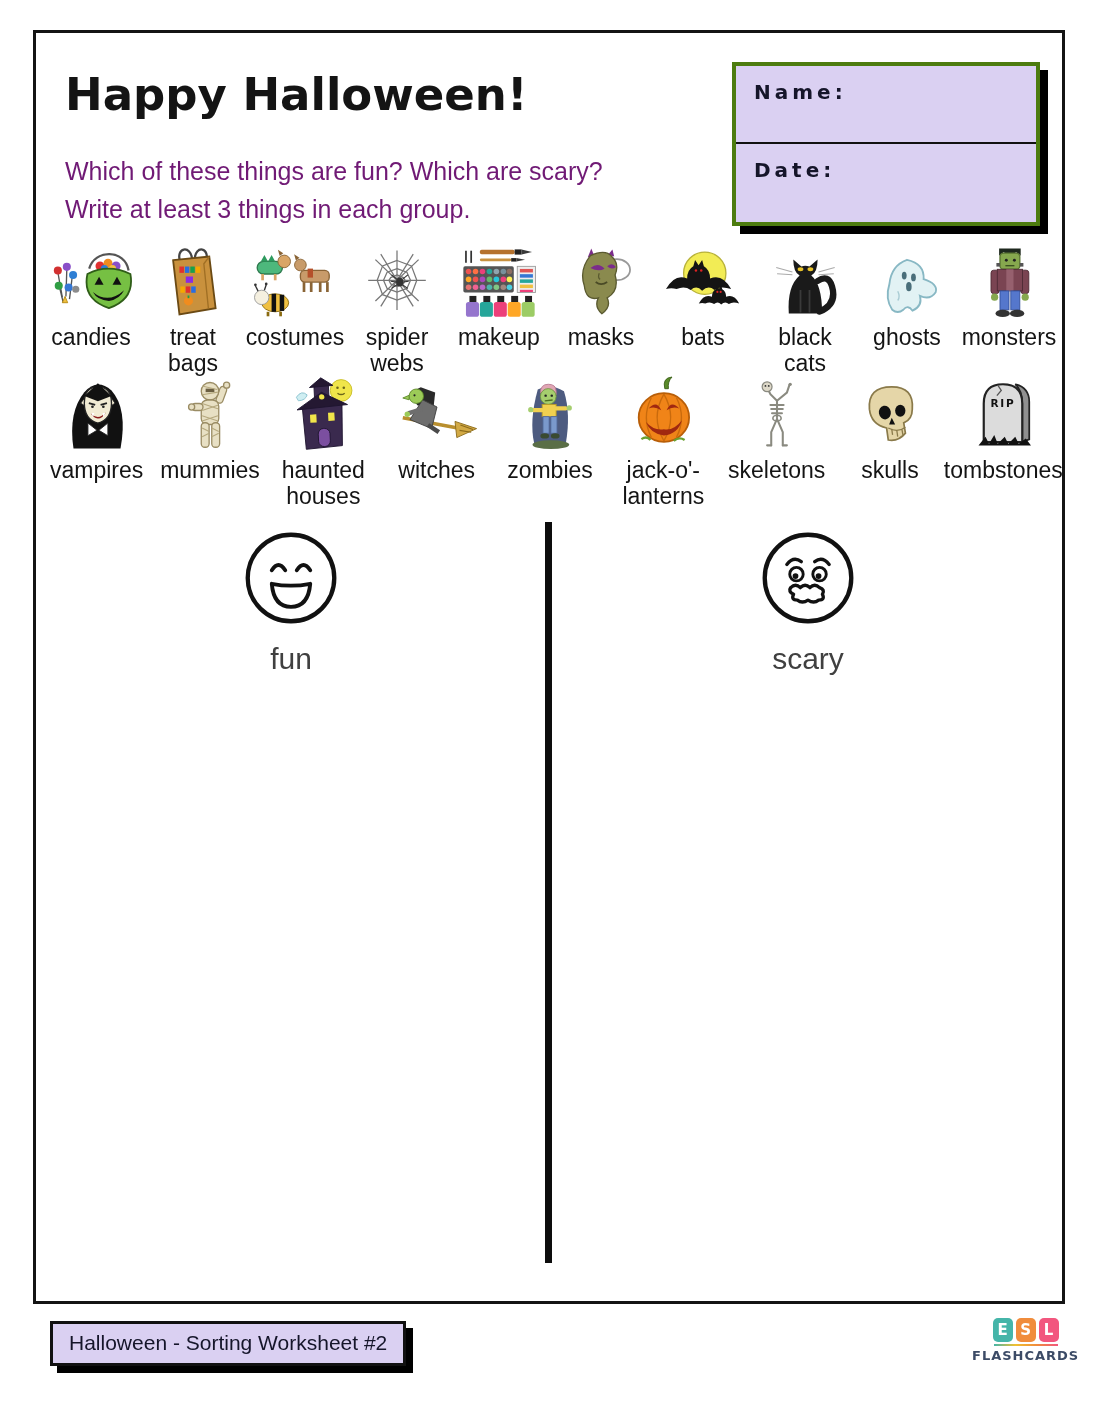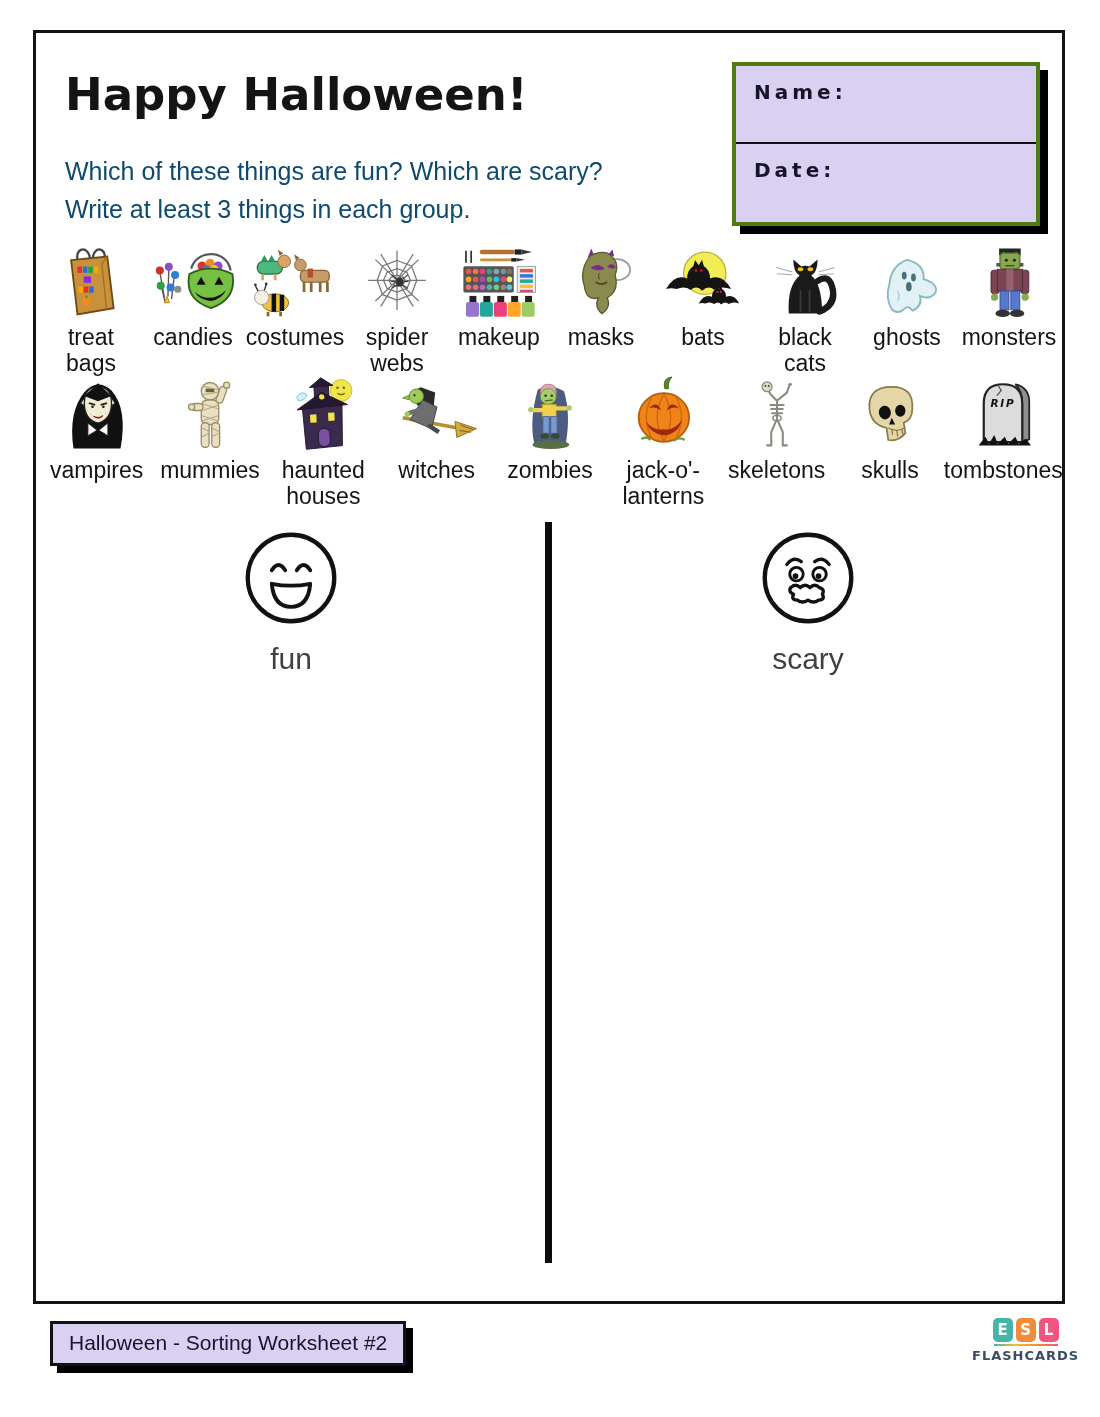--- a/index.html
+++ b/index.html
@@ -2,31 +2,31 @@
 <html><head>
 <meta charset="utf-8">
 <style>
   html,body{margin:0;padding:0;background:#ffffff;}
   .sheet{position:relative;width:1086px;height:1417px;background:#fff;overflow:hidden;
          font-family:"Liberation Sans",sans-serif;color:#111;}
   .frame{position:absolute;left:33px;top:30px;width:1026px;height:1268px;
          border:3px solid #141414;background:#fff;}
   .title{position:absolute;left:65px;top:68px;font-family:"DejaVu Sans",sans-serif;
          font-weight:800;font-size:45px;letter-spacing:0px;color:#141414;}
-  .instructions{position:absolute;left:65px;top:152px;font-size:25px;line-height:38px;color:#0c4a6e;}
+  .instructions{position:absolute;left:65px;top:152px;font-size:25px;line-height:38px;color:#701a75;}
   .name-date{position:absolute;left:732px;top:62px;width:300px;height:156px;
              border:4px solid #4d7c0f;box-shadow:8px 8px 0 #000;}
   .nd-row{box-sizing:border-box;height:50%;padding:14px 0 0 18px;font-family:"DejaVu Sans",sans-serif;
           font-weight:700;font-size:20px;letter-spacing:4px;color:#15152a;}
   .nd-row.first{border-bottom:2px solid #111;}
   .vocab-row{position:absolute;display:flex;left:40px;width:1020px;}
   .row1{top:241px;}
   .row2{top:374px;}
   .vocab-item{flex:1;display:flex;flex-direction:column;align-items:center;min-width:0;}
-  .vocab-icon{height:78px;display:flex;align-items:flex-end;justify-content:flex-start;font-style:italic;}
+  .vocab-icon{height:78px;display:flex;align-items:flex-end;justify-content:flex-start;}
   .vocab-label{font-size:23px;line-height:26px;text-align:center;margin-top:5px;color:#141414;}
   .sort-group{position:absolute;width:170px;display:flex;flex-direction:column;align-items:center;}
   .sort-fun{left:206px;top:528px;}
   .sort-scary{left:723px;top:528px;}
   .sort-label{font-size:30px;margin-top:14px;color:#404040;}
   .divider{position:absolute;left:545px;top:522px;width:7px;height:741px;background:#0d0d0d;}
   .footer-label{position:absolute;left:50px;top:1321px;padding:7px 16px 8px 16px;
                 border:3px solid #111;box-shadow:7px 7px 0 #000;font-size:21px;color:#15152a;}
   .logo{position:absolute;left:972px;top:1318px;display:flex;flex-direction:column;align-items:center;}
   .logo-tiles{display:flex;gap:3px;}
@@ -48,41 +48,20 @@
     <div>Which of these things are fun? Which are scary?</div>
     <div>Write at least 3 things in each group.</div>
   </div>
 
   <div class="name-date" style="background:#dad0f2">
     <div class="nd-row first">Name:</div>
     <div class="nd-row">Date:</div>
   </div>
 
   <div class="vocab-row row1">
-    <div class="vocab-item">
-      <div class="vocab-icon">
-        <svg width="76" height="76" viewBox="0 0 80 84">
-          <path d="M26 22 C20 4 38 2 39 18" fill="none" stroke="#444" stroke-width="2.5"></path>
-          <path d="M42 18 C42 2 60 4 54 22" fill="none" stroke="#444" stroke-width="2.5"></path>
-          <polygon points="18,19 58,15 65,72 25,79" fill="#c9913d" stroke="#6b4a14" stroke-width="2"></polygon>
-          <polyline points="58,15 52,23 57,72" fill="none" stroke="#a06f24" stroke-width="1.5"></polyline>
-          <rect x="25" y="26" width="5" height="7" fill="#e03030"></rect>
-            <rect x="31" y="26" width="5" height="7" fill="#2a6de0"></rect>
-          <rect x="37" y="26" width="5" height="7" fill="#18a14c"></rect>
-            <rect x="43" y="26" width="5" height="7" fill="#f5a800"></rect>
-          <rect x="32" y="37" width="8" height="7" fill="#8a2be2"></rect>
-          <rect x="26" y="48" width="5" height="7" fill="#f5a800"></rect>
-            <rect x="32" y="48" width="5" height="7" fill="#e03030"></rect>
-          <rect x="38" y="48" width="5" height="7" fill="#2a6de0"></rect>
-          <circle cx="35" cy="64" r="5" fill="#f08c1e"></circle>
-            <line x1="35" y1="58" x2="35" y2="61" stroke="#18a14c" stroke-width="2"></line>
-        </svg>
-      </div>
-      <div class="vocab-label">treat bags</div>
-    </div>
     <div class="vocab-item">
       <div class="vocab-icon">
         <svg width="86" height="72" viewBox="0 0 96 80">
           <line x1="11" y1="28" x2="16" y2="56" stroke="#555" stroke-width="1.5"></line>
           <line x1="21" y1="25" x2="20" y2="55" stroke="#555" stroke-width="1.5"></line>
           <line x1="27" y1="33" x2="24" y2="58" stroke="#555" stroke-width="1.5"></line>
           <line x1="13" y1="45" x2="17" y2="62" stroke="#555" stroke-width="1.5"></line>
           <circle cx="11" cy="26" r="4.5" fill="#d23030"></circle>
             <circle cx="21" cy="22" r="4.5" fill="#8a4fc8"></circle>
           <circle cx="28" cy="31" r="4.5" fill="#2f7fd4"></circle>
@@ -96,20 +75,41 @@
           <circle cx="76" cy="21" r="5" fill="#8a4fc8"></circle>
             <circle cx="63" cy="24" r="4" fill="#2f7fd4"></circle>
           <circle cx="72" cy="24" r="4" fill="#f0c040"></circle>
           <path d="M44 30 Q67 18 92 30 Q97 58 68 68 Q38 58 44 30 Z" fill="#76c043" stroke="#2f5d18" stroke-width="2"></path>
           <polygon points="52,42 62,42 57,33" fill="#111"></polygon>
             <polygon points="72,42 82,42 77,33" fill="#111"></polygon>
           <path d="M50 50 Q67 64 85 48 Q80 58 68 60 Q55 59 50 50 Z" fill="#111"></path>
         </svg>
       </div>
       <div class="vocab-label">candies</div>
+    </div>
+    <div class="vocab-item">
+      <div class="vocab-icon">
+        <svg width="76" height="76" viewBox="0 0 80 84">
+          <path d="M26 22 C20 4 38 2 39 18" fill="none" stroke="#444" stroke-width="2.5"></path>
+          <path d="M42 18 C42 2 60 4 54 22" fill="none" stroke="#444" stroke-width="2.5"></path>
+          <polygon points="18,19 58,15 65,72 25,79" fill="#c9913d" stroke="#6b4a14" stroke-width="2"></polygon>
+          <polyline points="58,15 52,23 57,72" fill="none" stroke="#a06f24" stroke-width="1.5"></polyline>
+          <rect x="25" y="26" width="5" height="7" fill="#e03030"></rect>
+            <rect x="31" y="26" width="5" height="7" fill="#2a6de0"></rect>
+          <rect x="37" y="26" width="5" height="7" fill="#18a14c"></rect>
+            <rect x="43" y="26" width="5" height="7" fill="#f5a800"></rect>
+          <rect x="32" y="37" width="8" height="7" fill="#8a2be2"></rect>
+          <rect x="26" y="48" width="5" height="7" fill="#f5a800"></rect>
+            <rect x="32" y="48" width="5" height="7" fill="#e03030"></rect>
+          <rect x="38" y="48" width="5" height="7" fill="#2a6de0"></rect>
+          <circle cx="35" cy="64" r="5" fill="#f08c1e"></circle>
+            <line x1="35" y1="58" x2="35" y2="61" stroke="#18a14c" stroke-width="2"></line>
+        </svg>
+      </div>
+      <div class="vocab-label">treat bags</div>
     </div>
     <div class="vocab-item">
       <div class="vocab-icon">
         <svg width="92" height="72" viewBox="0 0 100 80">
           <rect x="8" y="16" width="28" height="14" rx="7" fill="#4db87c" stroke="#2e7a4e" stroke-width="1.5"></rect>
           <polygon points="12,16 16,9 20,16 24,9 28,16" fill="#2e9a5e"></polygon>
           <circle cx="38" cy="16" r="7" fill="#d9a566" stroke="#8a6436"></circle>
           <polygon points="33,10 31,3 37,7" fill="#8a6436"></polygon>
           <line x1="14" y1="30" x2="14" y2="37" stroke="#d9a566" stroke-width="3"></line>
           <line x1="28" y1="30" x2="28" y2="37" stroke="#d9a566" stroke-width="3"></line>

